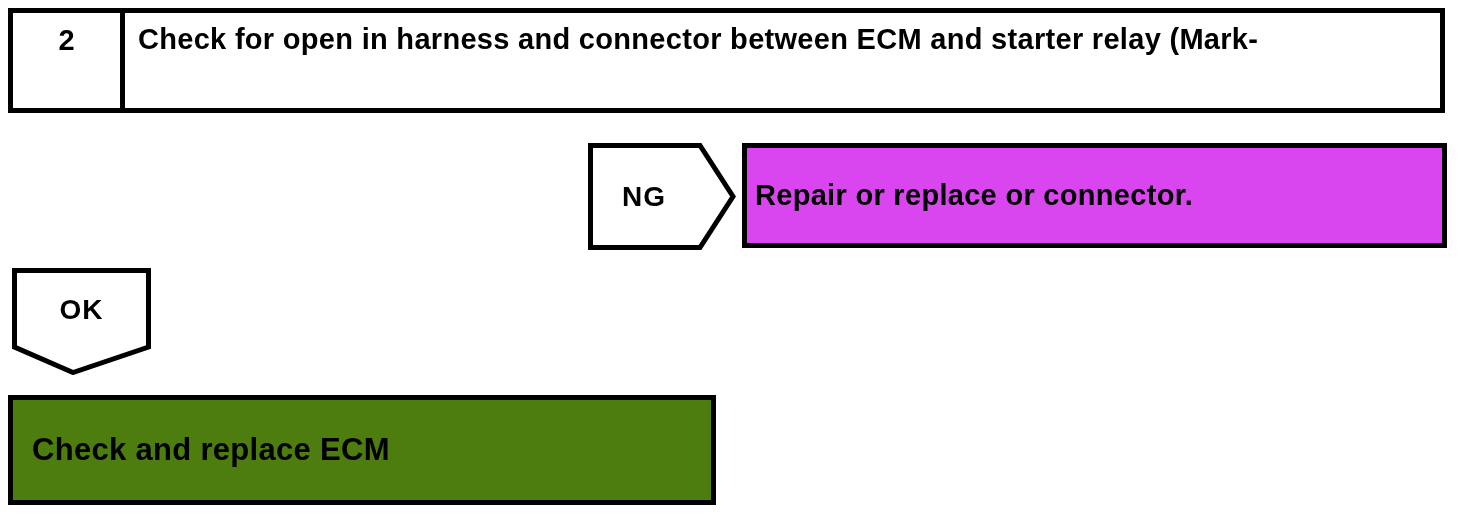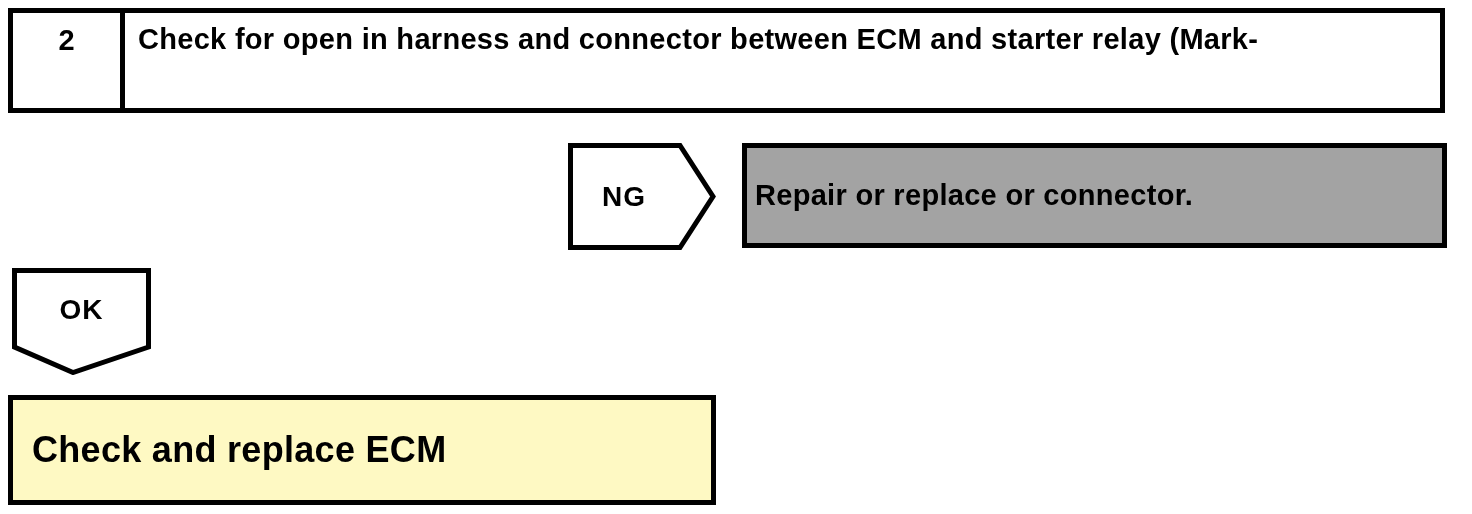--- a/index.html
+++ b/index.html
@@ -43,21 +43,21 @@
     padding: 11px 6px 0 13px;
     font-size: 29px;
     line-height: 31px;
     letter-spacing: 0.3px;
   }
   .step-text .line { display: block; }
 
   
   .ng-shape {
     position: absolute;
-    left: 568px;
+    left: 588px;
     top: 143px;
     width: 148px;
     height: 107px;
   }
   .ng-shape svg { display: block; }
   .ng-label {
     position: absolute;
     left: 0;
     top: 0;
     width: 112px;
@@ -74,21 +74,21 @@
     top: 143px;
     width: 705px;
     height: 105px;
     border: 5px solid #000;
     box-sizing: border-box;
     display: flex;
     align-items: center;
     padding-left: 8px;
     font-size: 29px;
     letter-spacing: 0.3px;
-    background: #a3a3a3;
+    background: #d946ef;
   }
 
   
   .ok-shape {
     position: absolute;
     left: 12px;
     top: 268px;
     width: 163px;
     height: 107px;
   }
@@ -111,23 +111,23 @@
     position: absolute;
     left: 8px;
     top: 395px;
     width: 708px;
     height: 110px;
     border: 5px solid #000;
     box-sizing: border-box;
     display: flex;
     align-items: center;
     padding-left: 19px;
-    font-size: 36px;
+    font-size: 31px;
     letter-spacing: 0.3px;
-    background: #fef9c3;
+    background: #4d7c0f;
   }
 </style>
 </head>
 <body>
 
 <div class="canvas">
 
   <div class="step-box">
     <div class="step-num">2</div>
     <div class="step-text">

